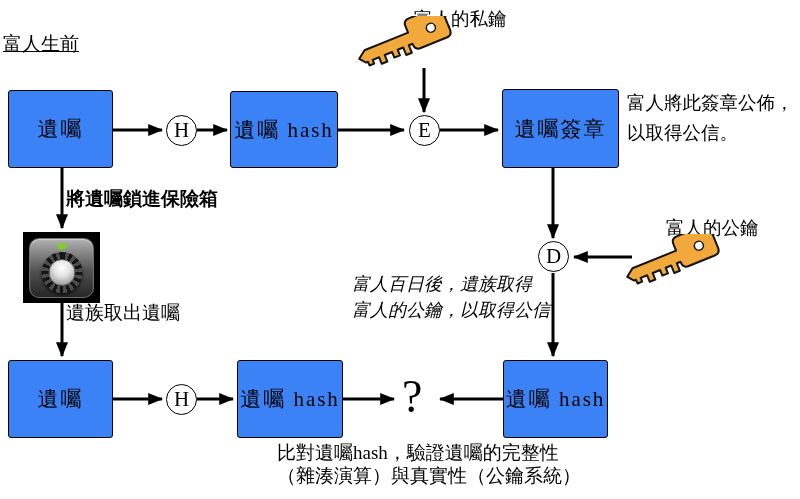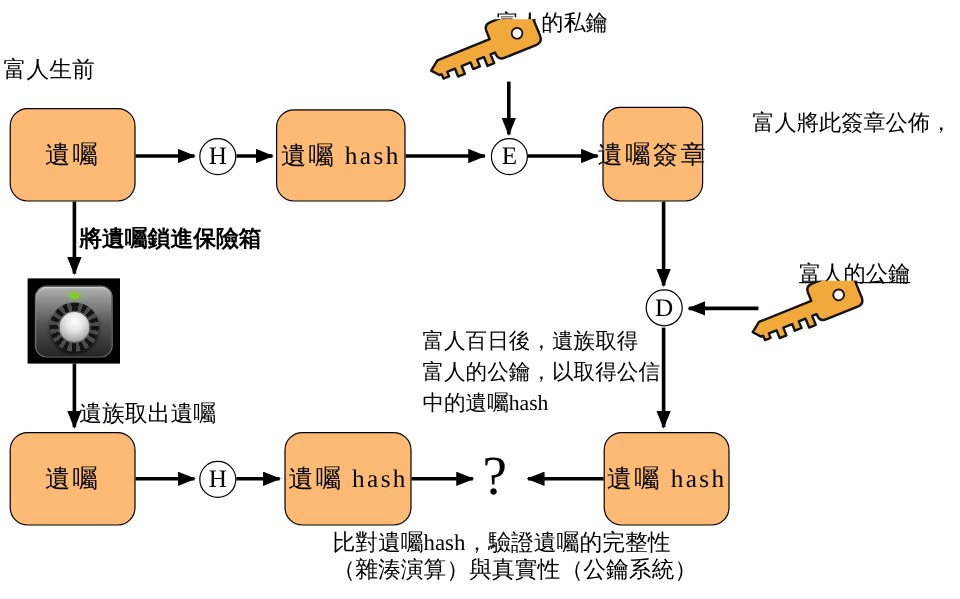--- a/index.html
+++ b/index.html
@@ -9,39 +9,39 @@
     width:800px; height:499px;
     background:#ffffff;
     font-family:"Liberation Serif","DejaVu Serif",serif;
     color:#000;
     overflow:hidden;
   }
   .arrows { position:absolute; left:0; top:0; width:800px; height:499px; pointer-events:none; }
   .box {
     position:absolute;
     border:1.5px solid #000;
-    border-radius:15px;
-    background:#fdba74;
+    border-radius:3px;
+    background:#3b82f6;
     display:flex; align-items:center; justify-content:center;
     font-size:21px; letter-spacing:2px;
     white-space:nowrap;
   }
   .op-circle {
     position:absolute;
     width:31px; height:31px;
     border:1.4px solid #000;
     border-radius:50%;
     background:#fff;
     display:flex; align-items:center; justify-content:center;
     font-size:21px;
   }
   .note { position:absolute; font-size:19px; white-space:nowrap; }
   .note div { white-space:nowrap; }
   .publish-note { left:627px; top:88px; line-height:30px; font-size:18.5px; }
-  .after-death-note { left:352px; top:271px; line-height:26px; font-size:18px; }
+  .after-death-note { left:352px; top:271px; line-height:26px; font-size:18px;font-style:italic; }
   .compare-note { left:277px; top:441px; line-height:23px; font-size:19px; }
   .qmark { position:absolute; left:402px; top:374px; font-size:46px; line-height:1; }
   .key-label { position:absolute; font-size:18.5px; white-space:nowrap; }
   .key-icon { position:absolute; width:100px; height:56px; }
 
   
   .safe {
     position:absolute; left:23px; top:232px; width:77px; height:71px;
     background:#000;
     display:flex; align-items:center; justify-content:center;
@@ -92,80 +92,80 @@
       <line x1="553" y1="273" x2="553" y2="356" marker-end="url(#ah)"></line>
       <line x1="62" y1="168" x2="62" y2="228" marker-end="url(#ah)"></line>
       <line x1="62" y1="303" x2="62" y2="356" marker-end="url(#ah)"></line>
       <line x1="113" y1="399" x2="162" y2="399" marker-end="url(#ah)"></line>
       <line x1="197" y1="399" x2="233" y2="399" marker-end="url(#ah)"></line>
       <line x1="343" y1="399" x2="394" y2="399" marker-end="url(#ah)"></line>
       <line x1="503" y1="399" x2="440" y2="399" marker-end="url(#ah)"></line>
     </g>
   </svg>
 
-  <div class="note" style="left:3px; top:45px;">富人生前</div>
+  <div class="note" style="left:3px; top:31px;text-decoration:underline;">富人生前</div>
 
   <div class="box" style="left:8px; top:90px; width:105px; height:78px;">
     <span>遺囑</span>
   </div>
   <div class="op-circle" style="left:166px; top:115px;">
     <span>H</span>
   </div>
   <div class="box" style="left:230px; top:91px; width:108px; height:77px;">
     <span>遺囑 hash</span>
   </div>
   <div class="op-circle" style="left:409px; top:115px;">
     <span>E</span>
   </div>
-  <div class="box" style="left:502px; top:89px; width:84px; height:79px;">
+  <div class="box" style="left:502px; top:89px; width:117px; height:79px;">
     <span>遺囑簽章</span>
   </div>
 
   <div class="key-label" style="left:414px; top:6px;">富人的私鑰</div>
   <svg class="key-icon" style="left:354px; top:16px;" viewBox="0 0 100 56">
     <g transform="rotate(-22 50 28)">
       <ellipse cx="86" cy="11" rx="14" ry="10" fill="none" stroke="#2b2b2b" stroke-width="5.5"></ellipse>
       <ellipse cx="86" cy="11" rx="14" ry="10" fill="none" stroke-width="2.6" stroke="#d8d8d8"></ellipse>
       <path d="M3,25 L11,19 L58,19 L58,12 Q58,6 64,6 L92,6 Q98,6 98,12 L98,32 Q98,38 92,38 L64,38 Q58,38 58,32 L58,31 L54,31 L54,39 L48,39 L48,31 L42,31 L42,37 L36,37 L36,31 L28,31 L28,38 L22,38 L22,31 L15,31 L15,35 L10,35 L10,31 L8,31 Z" stroke="#141414" stroke-width="2" stroke-linejoin="round" fill="#F2A93B"></path>
       <circle cx="81" cy="23" r="4.5" fill="#fff" stroke="#141414" stroke-width="1.5"></circle>
     </g>
   </svg>
 
   <div class="note publish-note">
     <div>富人將此簽章公佈，</div>
+    <div>以取得公信。</div>
   </div>
 
   <div class="note" style="left:66px; top:186px;font-weight:bold;">將遺囑鎖進保險箱</div>
   <div class="safe">
     <div class="safe-body">
       <div class="safe-led"></div>
       <div class="safe-dial">
         <div class="safe-knob"></div>
       </div>
     </div>
   </div>
-  <div class="note" style="left:66px; top:332px;">遺族取出遺囑</div>
+  <div class="note" style="left:66px; top:300px;">遺族取出遺囑</div>
 
-  <div class="key-label" style="left:666px; top:215px;text-decoration:underline;">富人的公鑰</div>
+  <div class="key-label" style="left:666px; top:215px;">富人的公鑰</div>
   <svg class="key-icon" style="left:622px; top:234px;" viewBox="0 0 100 56">
     <g transform="rotate(-22 50 28)">
       <ellipse cx="86" cy="11" rx="14" ry="10" fill="none" stroke="#2b2b2b" stroke-width="5.5"></ellipse>
       <ellipse cx="86" cy="11" rx="14" ry="10" fill="none" stroke-width="2.6" stroke="#d8d8d8"></ellipse>
       <path d="M3,25 L11,19 L58,19 L58,12 Q58,6 64,6 L92,6 Q98,6 98,12 L98,32 Q98,38 92,38 L64,38 Q58,38 58,32 L58,31 L54,31 L54,39 L48,39 L48,31 L42,31 L42,37 L36,37 L36,31 L28,31 L28,38 L22,38 L22,31 L15,31 L15,35 L10,35 L10,31 L8,31 Z" stroke="#141414" stroke-width="2" stroke-linejoin="round" fill="#F2A93B"></path>
       <circle cx="81" cy="23" r="4.5" fill="#fff" stroke="#141414" stroke-width="1.5"></circle>
     </g>
   </svg>
   <div class="op-circle" style="left:538px; top:241px;">
     <span>D</span>
   </div>
 
   <div class="note after-death-note">
     <div>富人百日後，遺族取得</div>
     <div>富人的公鑰，以取得公信</div>
-    <div>中的遺囑hash</div>
   </div>
 
   <div class="box" style="left:8px; top:360px; width:105px; height:78px;">
     <span>遺囑</span>
   </div>
   <div class="op-circle" style="left:166px; top:384px;">
     <span>H</span>
   </div>
   <div class="box" style="left:237px; top:360px; width:106px; height:78px;">
     <span>遺囑 hash</span>

